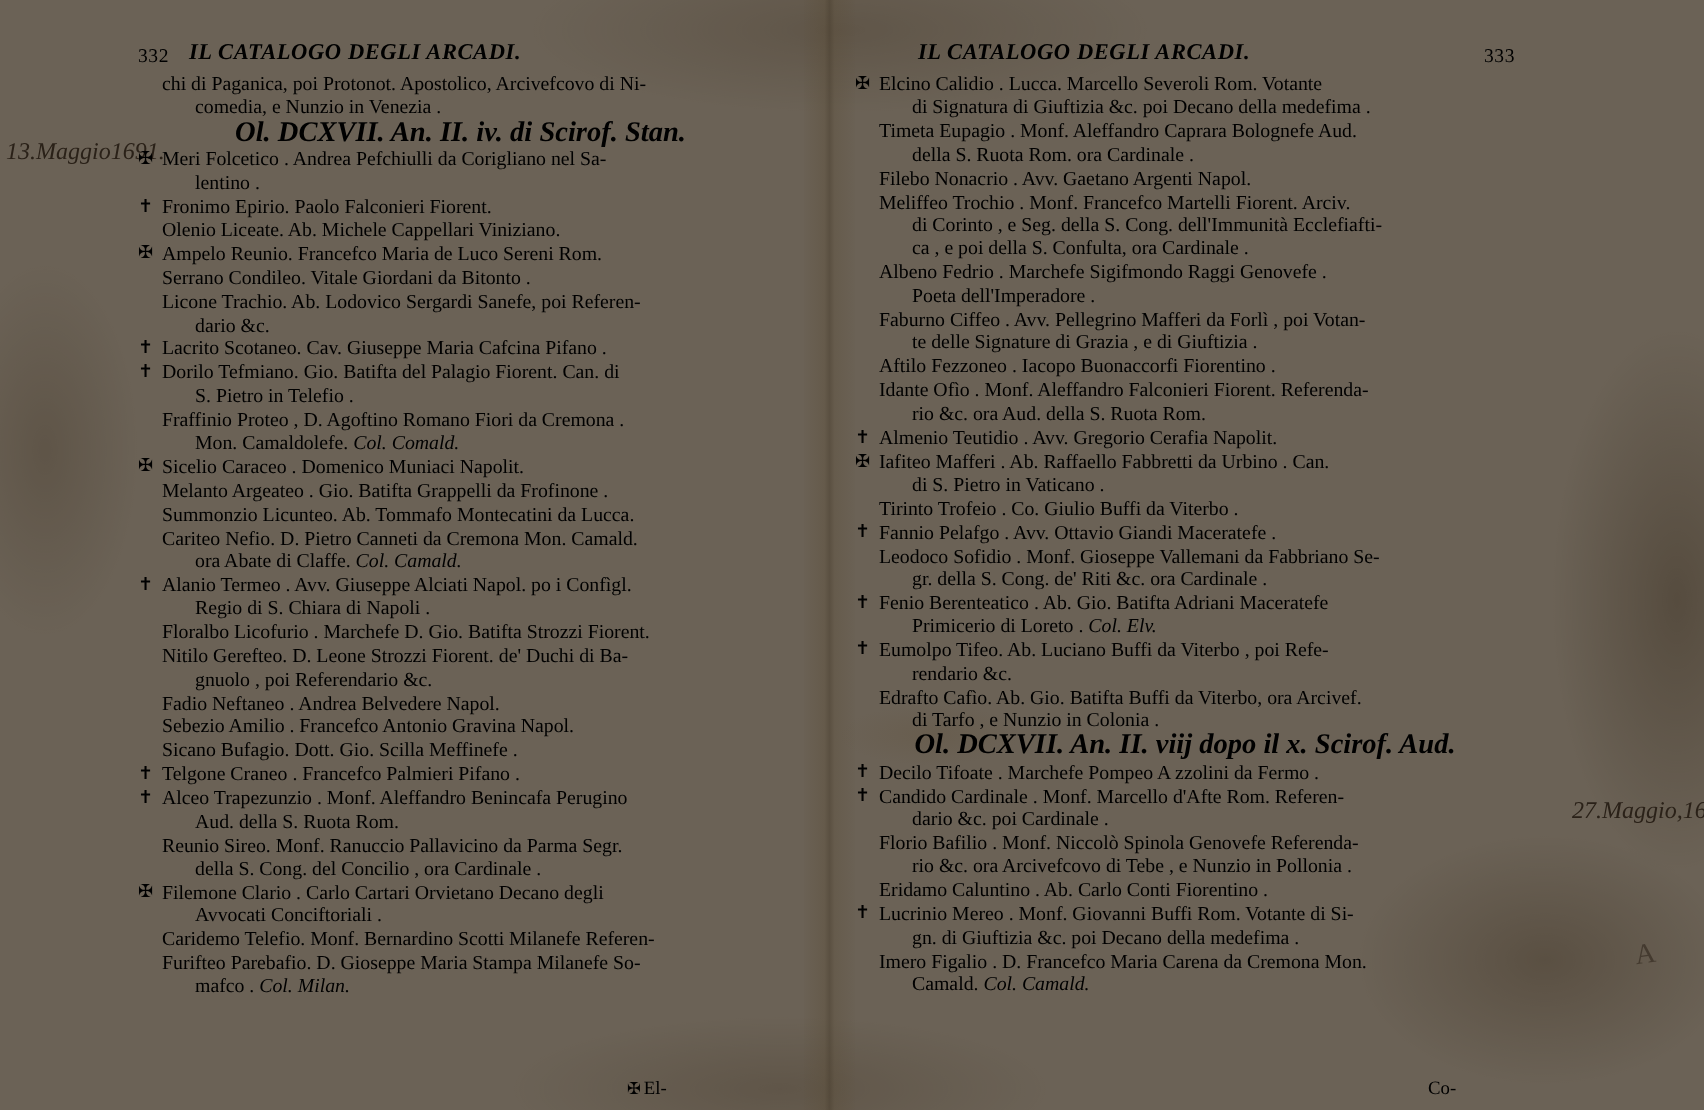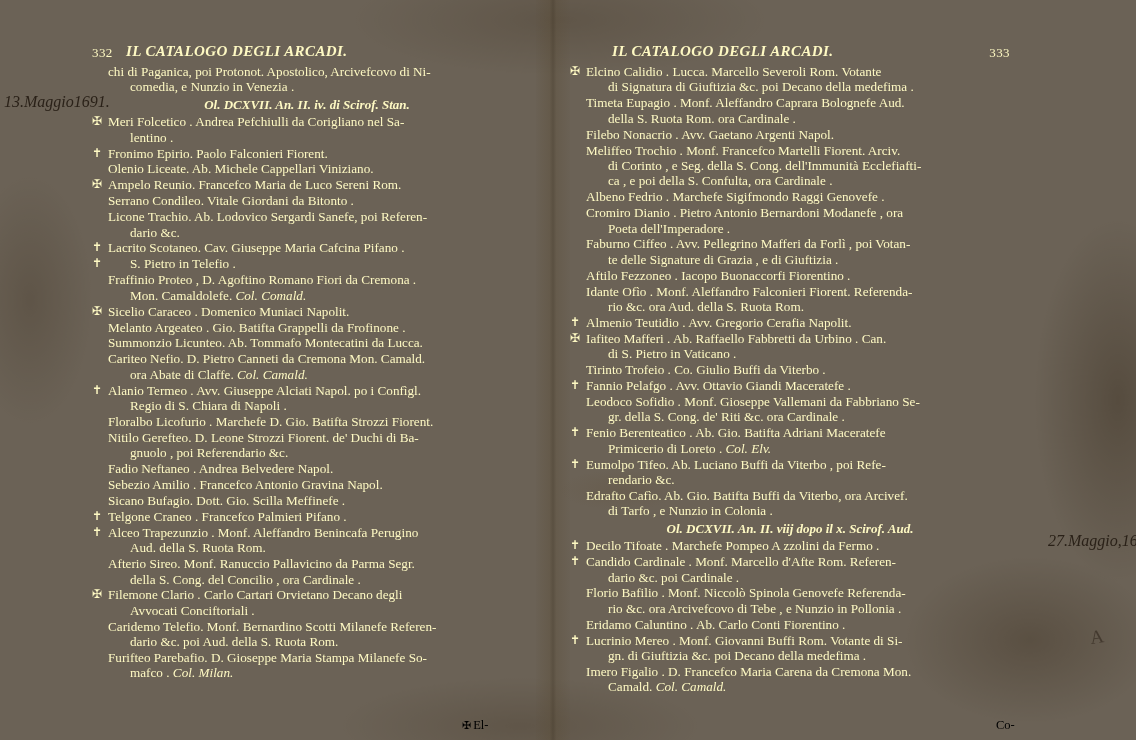--- a/index.html
+++ b/index.html
@@ -40,24 +40,24 @@
     position: absolute;
     left: 536px;
     top: 0;
     width: 34px;
     height: 740px;
     background: linear-gradient(90deg, rgba(90,76,54,0.05) 0%, rgba(90,76,54,0.35) 40%, rgba(70,58,40,0.45) 50%, rgba(90,76,54,0.30) 60%, rgba(90,76,54,0.04) 100%);
     pointer-events: none;
   }
   .col {
     position: absolute;
-    top: 44px;
+    top: 28px;
     font-size: 13.2px;
     line-height: 15.4px;
-    color: #fef9c3;
+    color: #000000;
     text-align: left;
   }
   .col-left  { left: 92px;  width: 430px; }
   .col-right { left: 570px; width: 440px; }
 
   .hdr {
     position: relative;
     font-style: italic;
     font-weight: bold;
     font-size: 15px;
@@ -94,37 +94,36 @@
     text-align: left;
   }
   .entry .ln {
     display: block;
   }
   .entry .ln.ind { padding-left: 22px; }
   .center {
     text-align: center;
     font-style: italic;
     font-weight: bold;
-    font-size: 13px;
+    font-size: 19px;
     padding-left: 0;
     margin: 2px 0 2px 0;
   }
   .marg {
     position: absolute;
     font-size: 16px;
     font-style: italic;
     color: #2a2118;
     white-space: nowrap;
   }
   .marg-left  { left: 4px;  top: 93px; }
   .marg-right { left: 1048px; top: 532px; }
   .catch {
     position: absolute;
     font-size: 12.5px;
-    margin-left: 44px;
   }
   .catch-left  { left: 418px;  top: 718px; }
   .catch-right { left: 952px;  top: 718px; }
   .catch .mk { font-size: 11px; margin-right: 2px; }
   .pencil {
     position: absolute;
     left: 1090px;
     top: 626px;
     font-size: 19px;
     font-family: "Liberation Serif", serif;
@@ -193,20 +192,21 @@
           <span class="mk"></span>
           <span class="ln">Licone Trachio. Ab. Lodovico Sergardi Sanefe, poi Referen-</span>
           <span class="ln ind">dario &amp;c.</span>
         </div>
         <div class="entry">
           <span class="mk">✝</span>
           <span class="ln">Lacrito Scotaneo. Cav. Giuseppe Maria Cafcina Pifano .</span>
         </div>
         <div class="entry">
           <span class="mk">✝</span>
+          <span class="ln">Dorilo Tefmiano. Gio. Batifta del Palagio Fiorent. Can. di</span>
           <span class="ln ind">S. Pietro in Telefio .</span>
         </div>
         <div class="entry">
           <span class="mk"></span>
           <span class="ln">Fraffinio Proteo , D. Agoftino Romano Fiori da Cremona .</span>
           <span class="ln ind">Mon. Camaldolefe. <i>Col. Comald.</i></span>
         </div>
         <div class="entry">
           <span class="mk">✠</span>
           <span class="ln">Sicelio Caraceo . Domenico Muniaci Napolit.</span>
@@ -254,32 +254,31 @@
           <span class="mk">✝</span>
           <span class="ln">Telgone Craneo . Francefco Palmieri Pifano .</span>
         </div>
         <div class="entry">
           <span class="mk">✝</span>
           <span class="ln">Alceo Trapezunzio . Monf. Aleffandro Benincafa Perugino</span>
           <span class="ln ind">Aud. della S. Ruota Rom.</span>
         </div>
         <div class="entry">
           <span class="mk"></span>
-          <span class="ln">Afterio Sireo. Monf. Ranuccio Pallavicino da Parma Segr.</span>
+          <span class="ln">Reunio Sireo. Monf. Ranuccio Pallavicino da Parma Segr.</span>
           <span class="ln ind">della S. Cong. del Concilio , ora Cardinale .</span>
         </div>
         <div class="entry">
           <span class="mk">✠</span>
           <span class="ln">Filemone Clario . Carlo Cartari Orvietano Decano degli</span>
           <span class="ln ind">Avvocati Conciftoriali .</span>
         </div>
         <div class="entry">
           <span class="mk"></span>
           <span class="ln">Caridemo Telefio. Monf. Bernardino Scotti Milanefe Referen-</span>
-          <span class="ln ind">dario &amp;c. poi Aud. della S. Ruota Rom.</span>
         </div>
         <div class="entry">
           <span class="mk"></span>
           <span class="ln">Furifteo Parebafio. D. Gioseppe Maria Stampa Milanefe So-</span>
           <span class="ln ind">mafco . <i>Col. Milan.</i></span>
         </div>
       </div>
   </div>
 
   <div class="col col-right">
@@ -307,21 +306,20 @@
           <span class="ln">Meliffeo Trochio . Monf. Francefco Martelli Fiorent. Arciv.</span>
           <span class="ln ind">di Corinto , e Seg. della S. Cong. dell'Immunità Ecclefiafti-</span>
           <span class="ln ind">ca , e poi della S. Confulta, ora Cardinale .</span>
         </div>
         <div class="entry">
           <span class="mk"></span>
           <span class="ln">Albeno Fedrio . Marchefe Sigifmondo Raggi Genovefe .</span>
         </div>
         <div class="entry">
           <span class="mk"></span>
-          <span class="ln">Cromiro Dianio . Pietro Antonio Bernardoni Modanefe , ora</span>
           <span class="ln ind">Poeta dell'Imperadore .</span>
         </div>
         <div class="entry">
           <span class="mk"></span>
           <span class="ln">Faburno Ciffeo . Avv. Pellegrino Mafferi da Forlì , poi Votan-</span>
           <span class="ln ind">te delle Signature di Grazia , e di Giuftizia .</span>
         </div>
         <div class="entry">
           <span class="mk"></span>
           <span class="ln">Aftilo Fezzoneo . Iacopo Buonaccorfi Fiorentino .</span>

